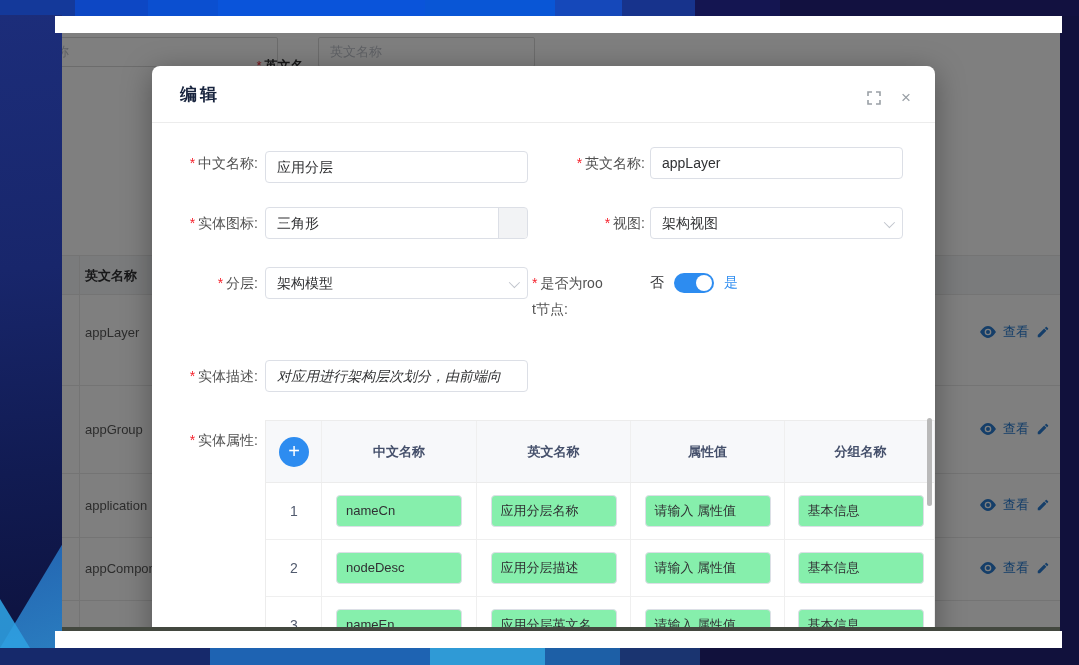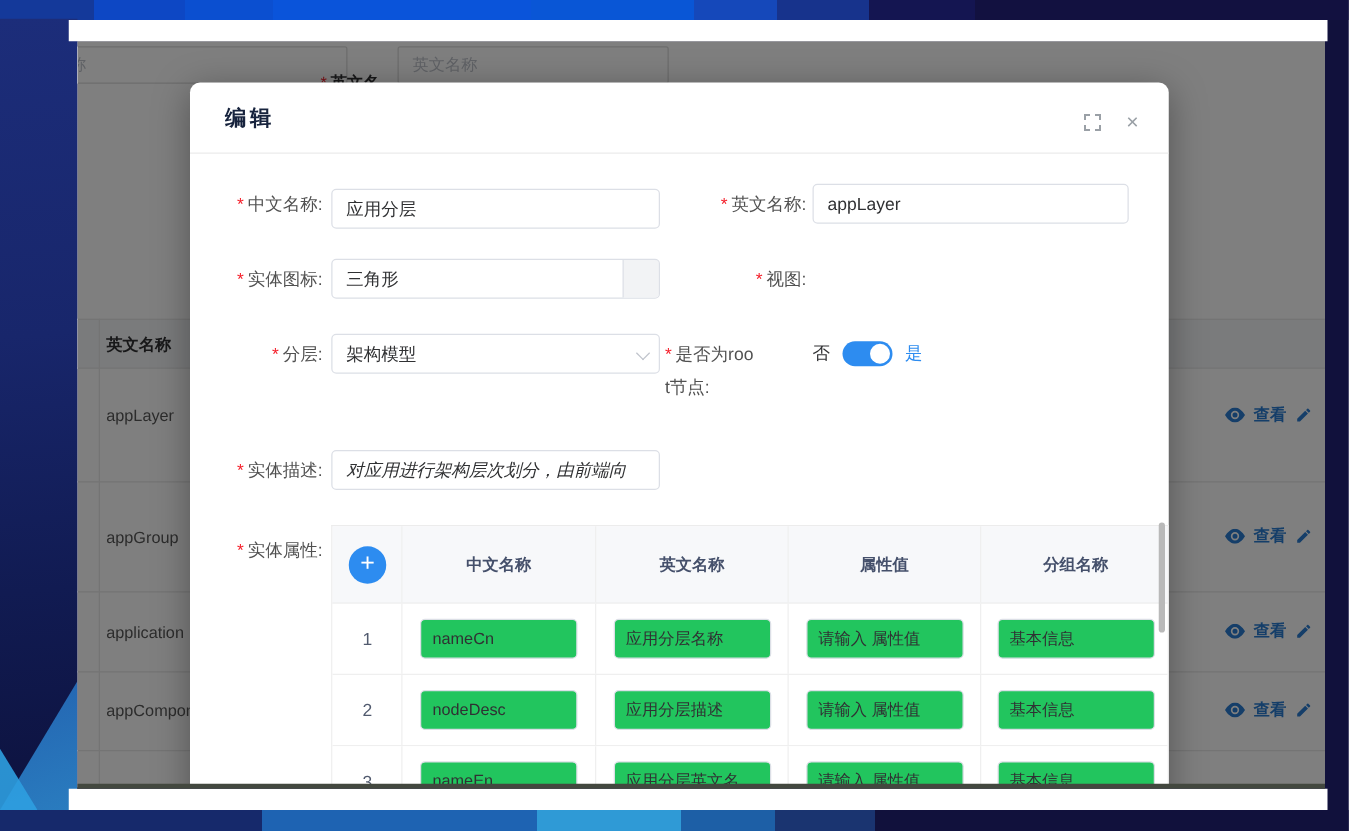--- a/index.html
+++ b/index.html
@@ -32,21 +32,21 @@
   .f-label { position:absolute; font-weight:bold; color:#303133; line-height:30px; font-size:13px; }
   .req { color:#f5222d; margin-right:3px; font-weight:normal; }
   .bg-thead { position:absolute; left:0; top:222px; width:998px; height:40px; background:#f5f6f8;
     border-top:1px solid #e8e8e8; border-bottom:1px solid #e8e8e8; }
   .bg-th { position:absolute; left:23px; top:0; line-height:40px; font-weight:bold; color:#303133; }
   .bg-colline { position:absolute; left:17px; top:222px; width:1px; height:375px; background:#e8e8e8; }
   .bg-rowline { position:absolute; left:0; width:998px; height:1px; background:#e8e8e8; }
   .bg-cell { position:absolute; left:23px; width:76px; overflow:hidden; white-space:nowrap; color:#595959; }
   .bg-actions { position:absolute; left:918px; width:90px; height:20px; color:#2a7dd2; display:flex; align-items:center; gap:7px; white-space:nowrap; }
   .bg-actions svg { flex:0 0 auto; }
-  .bg-actions .view-link { font-weight:bold; }
+  .bg-actions .view-link { font-weight:normal; }
 
   
   .modal { position:absolute; left:90px; top:33px; width:783px; height:600px; background:#fff;
     border-radius:8px 8px 0 0; box-shadow:0 6px 30px rgba(0,0,0,.35); z-index:3; font-size:14px; color:#303133; }
   .m-header { position:absolute; left:0; top:0; width:100%; height:57px; border-bottom:1px solid #ececec; }
   .m-title { position:absolute; left:28px; top:17px; font-size:17px; font-weight:bold; letter-spacing:3px; color:#17233d; }
   .m-ico { position:absolute; top:24px; width:16px; height:16px; color:#9aa0a6; cursor:pointer; }
   .m-ico.expand { left:714px; }
   .m-ico.close { left:746px; font-size:17px; line-height:15px; text-align:center; }
 
@@ -78,21 +78,21 @@
   .acell.ccn { left:56px; width:155px; }
   .acell.cen { left:211px; width:154px; }
   .acell.cval { left:365px; width:154px; }
   .acell.cgrp { left:519px; width:151px; border-right:none; }
   .a-head .hd { position:absolute; width:100%; text-align:center; top:50%; transform:translateY(-50%);
     font-weight:bold; font-size:13px; color:#45506b; }
   .addbtn { position:absolute; left:13px; top:16px; width:30px; height:30px; border-radius:50%; background:#2d8cf0;
     color:#fff; font-size:20px; line-height:28px; text-align:center; cursor:pointer; }
   .rnum { position:absolute; width:56px; text-align:center; top:50%; transform:translateY(-50%); color:#515a6e; }
   .cinp { position:absolute; left:50%; top:12px; transform:translateX(-50%); width:126px; height:32px;
-    border:1px solid #dcdfe6; border-radius:4px; line-height:30px; padding:0 9px; background:#22c55e;
+    border:1px solid #dcdfe6; border-radius:4px; line-height:30px; padding:0 9px; background:#86efac;
     overflow:hidden; white-space:nowrap; font-size:13px; color:#303133; }
   .scroll-thumb { position:absolute; left:775px; top:352px; width:5px; height:88px; background:#b9b9b9; border-radius:3px; }
 
   svg { display:block; }
 </style>
 </head>
 <body>
 
 <div class="topbar"></div>
 <div class="leftband">
@@ -185,20 +185,24 @@
     <div class="inp w1" style="top:85px;"><span>应用分层</span></div>
     <div class="lbl c2" style="top:81px;"><span class="req">*</span><span>英文名称:</span></div>
     <div class="inp w2" style="top:81px;"><span>appLayer</span></div>
 
     <div class="lbl c1" style="top:141px;"><span class="req">*</span><span>实体图标:</span></div>
     <div class="inp w1" style="top:141px;">
       <span>三角形</span>
       <div class="addon"></div>
     </div>
     <div class="lbl c2" style="top:141px;"><span class="req">*</span><span>视图:</span></div>
+    <div class="inp w2" style="top:141px;">
+      <span>架构视图</span>
+      <div class="chev"></div>
+    </div>
 
     <div class="lbl c1" style="top:201px;"><span class="req">*</span><span>分层:</span></div>
     <div class="inp w1" style="top:201px;">
       <span>架构模型</span>
       <div class="chev"></div>
     </div>
     <div class="wrap-lbl" style="top:204px;">
       <div><span class="req">*</span><span>是否为roo</span></div>
       <div>t节点:</div>
     </div>

